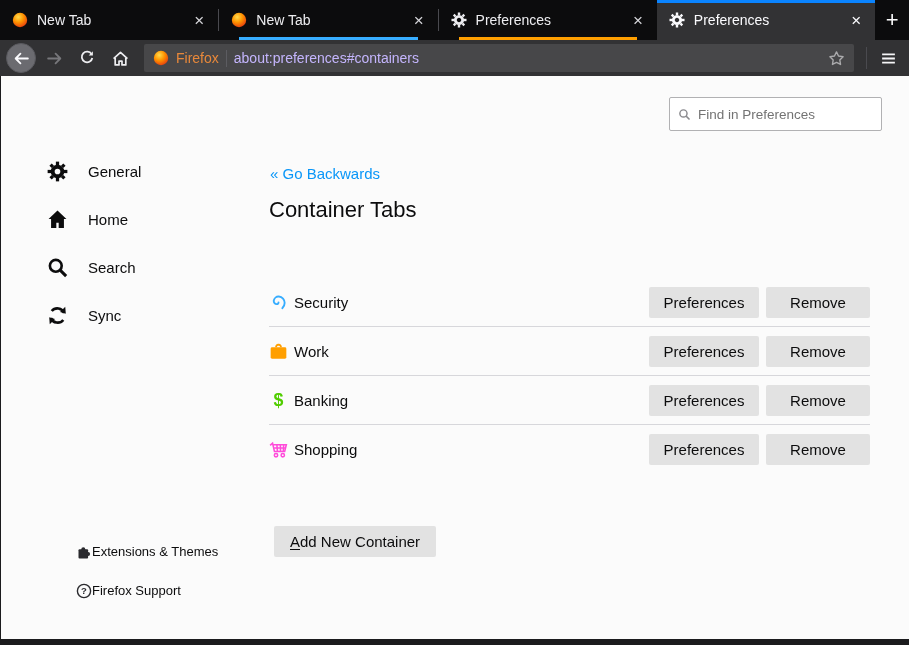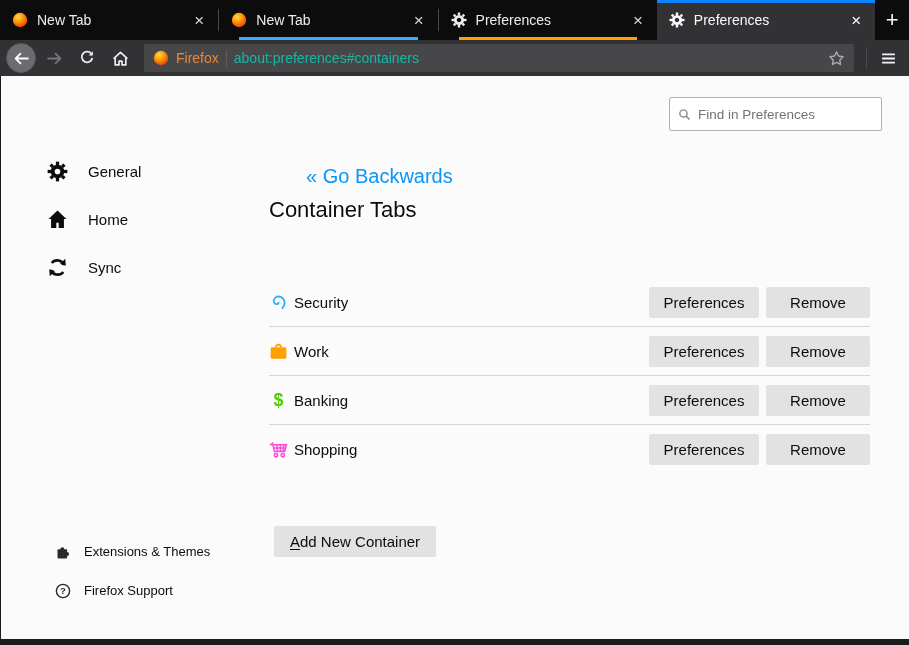--- a/index.html
+++ b/index.html
@@ -45,52 +45,52 @@
     width:30px; height:30px; border-radius:50%; background:#6b6b70;
     border:1px solid #59595e;
     display:flex; align-items:center; justify-content:center;
   }
   .urlbar {
     flex:1; height:28px; margin:4px 6px; background:#474749; border-radius:2px;
     display:flex; align-items:center; padding:0 9px; gap:7px; min-width:0;
   }
   .identity-label { color:#e8883a; font-size:14px; }
   .urlbar-sep { width:1px; height:17px; background:#5c5c61; }
-  .url-text { flex:1; color:#14b8a6; font-size:14px; white-space:nowrap; overflow:hidden; }
+  .url-text { flex:1; color:#c4b5fd; font-size:14px; white-space:nowrap; overflow:hidden; }
   .nav-end-sep { width:1px; height:22px; background:#4a4a4f; margin:0 3px; }
 
   
   .content {
     position:absolute; top:76px; left:1px; right:0; bottom:6px;
     background:#fbfbfb; color:#0c0c0d;
   }
 
   
   .side-list { position:absolute; top:71px; left:0; width:252px; }
   .side-item { height:48px; display:flex; align-items:center; gap:20px; padding-left:46px; font-size:15px; cursor:default; }
   .side-item .sicon { width:21px; height:21px; color:#0c0c0d; flex:0 0 21px; }
   .side-footer { position:absolute; top:456px; left:0; width:252px; }
-  .foot-item { height:39px; display:flex; align-items:center; gap:13px; padding-left:54px; font-size:13px; }
+  .foot-item { height:39px; display:flex; align-items:center; padding-left:75px; font-size:13px; }
   .foot-item .sicon { width:16px; height:16px; color:#2a2a2e; flex:0 0 16px; }
 
   
   .findbox {
     position:absolute; top:21px; right:27px; width:213px; height:31px;
     background:#fff; border:1px solid #b1b1b3; border-radius:2px;
     display:flex; align-items:center; padding:16px 8px; gap:7px;
   }
   .findbox input {
     border:none; outline:none; flex:1; font-size:13.5px;
     font-family:"Liberation Sans", sans-serif; color:#0c0c0d; background:transparent;
   }
   .findbox input::placeholder { color:#737373; opacity:1; }
 
   
   .main { position:absolute; left:267px; top:0; right:39px; }
-  .back-link { position:absolute; top:89px; left:2px; font-size:20px; text-decoration:none; cursor:pointer;margin-left:36px; }
+  .back-link { position:absolute; top:89px; left:2px; font-size:15px; text-decoration:none; cursor:pointer; }
   .page-title { position:absolute; top:121px; left:1px; font-size:22px; font-weight:300; color:#0c0c0d; }
 
   .rows { position:absolute; top:202px; left:1px; right:0; }
   .crow { height:49px; display:flex; align-items:center; border-bottom:1px solid #d7d7db; }
   .crow:last-child { border-bottom:none; }
   .cicon { width:22px; height:20px; display:flex; align-items:center; }
   .cname { font-size:15px; color:#0c0c0d; margin-left:3px; }
   .row-buttons { margin-left:auto; display:flex; gap:7px; }
   .btn {
     background:#e2e2e2; border:none; border-radius:2px; color:#0c0c0d;
@@ -272,20 +272,29 @@
     <div class="side-item">
       <span class="sicon">
         <svg viewBox="0 0 16 16" width="21" height="21">
             <path d="M8 1.2 1.2 7.6h1.9V14.5h4v-4h1.8v4h4V7.6h1.9z" fill="currentColor"></path>
           </svg>
       </span>
       <span>Home</span>
     </div>
     <div class="side-item">
       <span class="sicon">
+        <svg viewBox="0 0 16 16" width="21" height="21" fill="none" stroke="currentColor">
+            <circle cx="6.7" cy="6.7" r="4.5" stroke-width="2"></circle>
+            <line x1="10.2" y1="10.2" x2="14.6" y2="14.6" stroke-width="2.3"></line>
+          </svg>
+      </span>
+      <span>Search</span>
+    </div>
+    <div class="side-item">
+      <span class="sicon">
         <svg viewBox="0 0 16 16" width="21" height="21" fill="none" stroke="currentColor" stroke-width="2">
             <path d="M13.1 6A5.6 5.6 0 003.6 4.6"></path>
             <path d="M2.9 10a5.6 5.6 0 009.5 1.4"></path>
             <polygon points="13.9,1.4 14.3,6.6 9.9,5.4" fill="currentColor" stroke="none"></polygon>
             <polygon points="2.1,14.6 1.7,9.4 6.1,10.6" fill="currentColor" stroke="none"></polygon>
           </svg>
       </span>
       <span>Sync</span>
     </div>
   </div>

